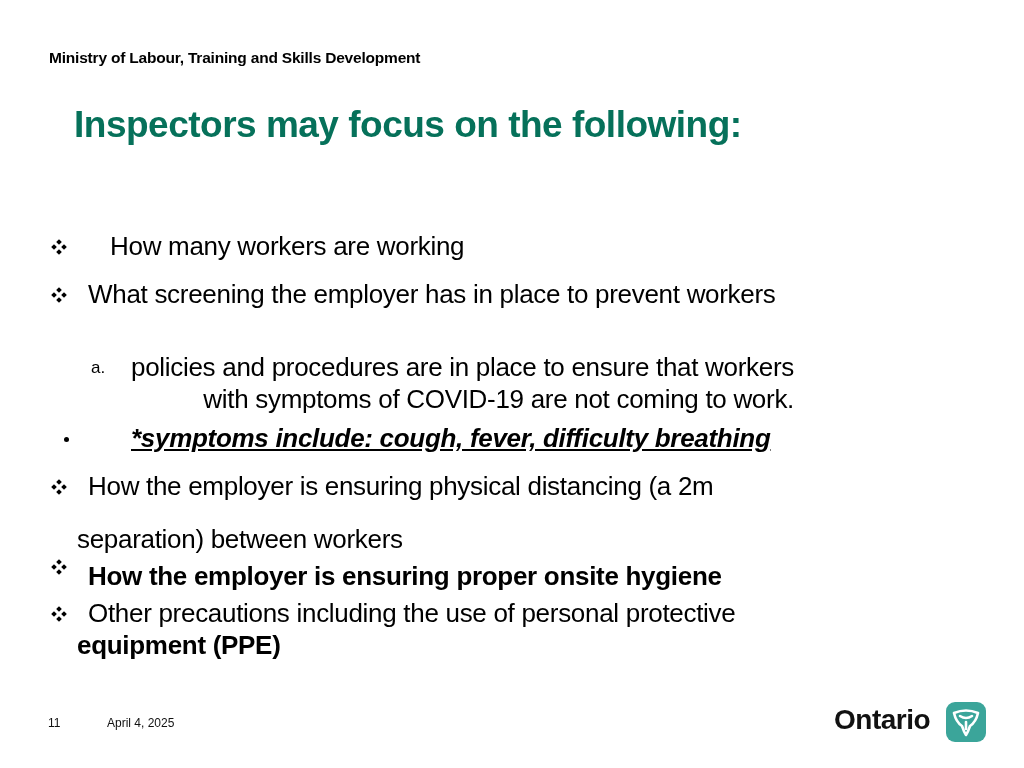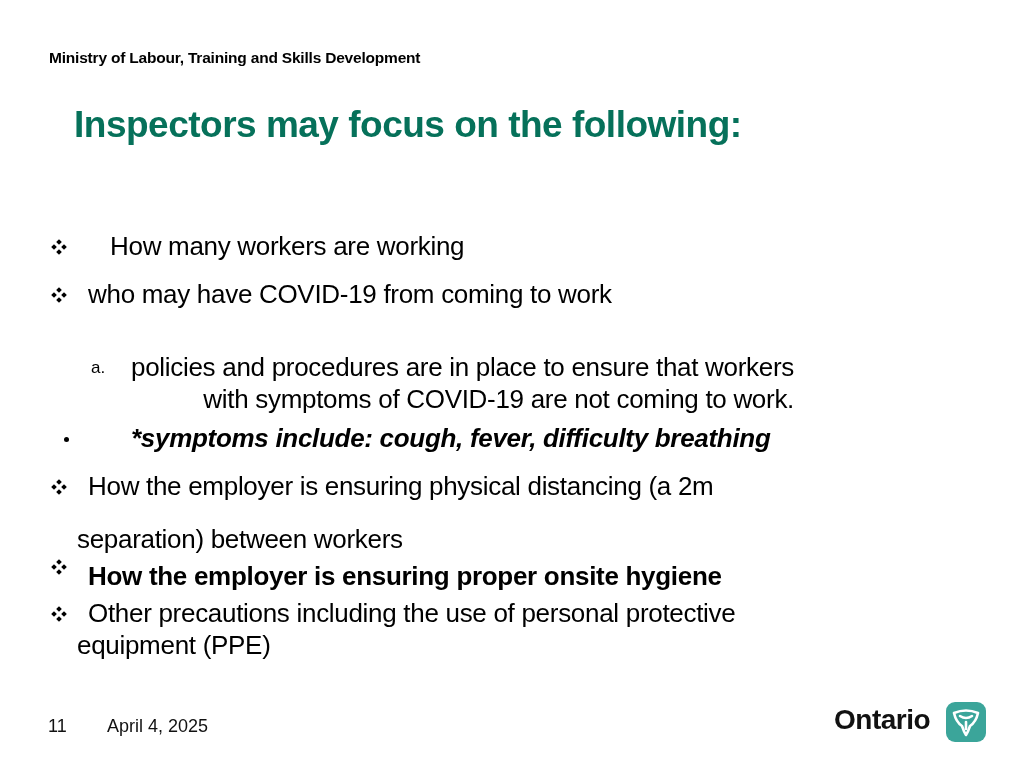--- a/index.html
+++ b/index.html
@@ -6,21 +6,21 @@
   body { width:1024px; height:768px; background:#ffffff; position:relative; overflow:hidden;
          font-family:"Liberation Sans", "DejaVu Sans", sans-serif; color:#000; }
   .ministry { position:absolute; left:49px; top:49px; font-size:15.5px; font-weight:bold; letter-spacing:-0.2px; }
   .title { position:absolute; left:49px; top:104px; font-size:37px; font-weight:bold; color:#06715A; letter-spacing:-0.5px;margin-left:25px; }
   .body-text { position:absolute; font-size:26px; line-height:32px; letter-spacing:-0.3px; white-space:nowrap; }
   .diamond { position:absolute; width:14px; height:14px; }
   .diamond i { position:absolute; width:4px; height:4px; background:#000; transform:rotate(45deg); }
   .sub-marker { position:absolute; font-size:17px; }
   .dot { position:absolute; width:5px; height:5px; border-radius:50%; background:#000; }
   .italic-bold { font-style:italic; font-weight:bold; }
-  .footer { position:absolute; font-size:18px; color:#111; }
+  .footer { position:absolute; font-size:12px; color:#111; }
   .logo-text { position:absolute; left:834px; top:704px; font-size:28px; font-weight:bold; color:#111; letter-spacing:-0.5px; }
   .logo-badge { position:absolute; left:946px; top:702px; width:40px; height:40px; border-radius:9px; background:#3BA59A; }
 </style>
 </head>
 <body>
 
 <div class="ministry">Ministry of Labour, Training and Skills Development</div>
 <div class="title">Inspectors may focus on the following:</div>
 
 <div class="diamond" style="left:52px;top:240px;">
@@ -33,31 +33,31 @@
   <div>How many workers are working</div>
 </div>
 
 <div class="diamond" style="left:52px;top:288px;">
   <i style="left:5px;top:0;"></i>
     <i style="left:0;top:5px;"></i>
     <i style="left:10px;top:5px;"></i>
     <i style="left:5px;top:10px;"></i>
 </div>
 <div class="body-text" style="left:88px;top:278px;">
-  <div>who may have COVID-19 from coming to work</div>
+  <div>What screening the employer has in place to prevent workers</div>
 </div>
 
 <div class="sub-marker" style="left:91px;top:358px;">a.</div>
 <div class="body-text" style="left:131px;top:351px;text-align:right;">
   <div>policies and procedures are in place to ensure that workers</div>
   <div>with symptoms of COVID-19 are not coming to work.</div>
 </div>
 
 <div class="dot" style="left:64px;top:437px;"></div>
-<div class="body-text italic-bold" style="left:131px;top:422px;">
+<div class="body-text italic-bold" style="left:131px;top:422px;text-decoration:underline;">
   <div>*symptoms include: cough, fever, difficulty breathing</div>
 </div>
 
 <div class="diamond" style="left:52px;top:480px;">
   <i style="left:5px;top:0;"></i>
     <i style="left:0;top:5px;"></i>
     <i style="left:10px;top:5px;"></i>
     <i style="left:5px;top:10px;"></i>
 </div>
 <div class="body-text" style="left:88px;top:470px;">
@@ -79,21 +79,21 @@
 
 <div class="diamond" style="left:52px;top:607px;">
   <i style="left:5px;top:0;"></i>
     <i style="left:0;top:5px;"></i>
     <i style="left:10px;top:5px;"></i>
     <i style="left:5px;top:10px;"></i>
 </div>
 <div class="body-text" style="left:88px;top:597px;">
   <div>Other precautions including the use of personal protective</div>
 </div>
-<div class="body-text" style="left:77px;top:629px;">
+<div class="body-text" style="left:77px;top:629px;font-weight:bold;">
   <div>equipment (PPE)</div>
 </div>
 
 <div class="footer" style="left:48px;top:716px;">11</div>
 <div class="footer" style="left:107px;top:716px;">April 4, 2025</div>
 
 <div class="logo-text">Ontario</div>
 <div class="logo-badge">
   <svg width="40" height="40" viewBox="0 0 40 40">
     <g fill="none" stroke="#ffffff" stroke-width="2.6" stroke-linejoin="round" stroke-linecap="round">

